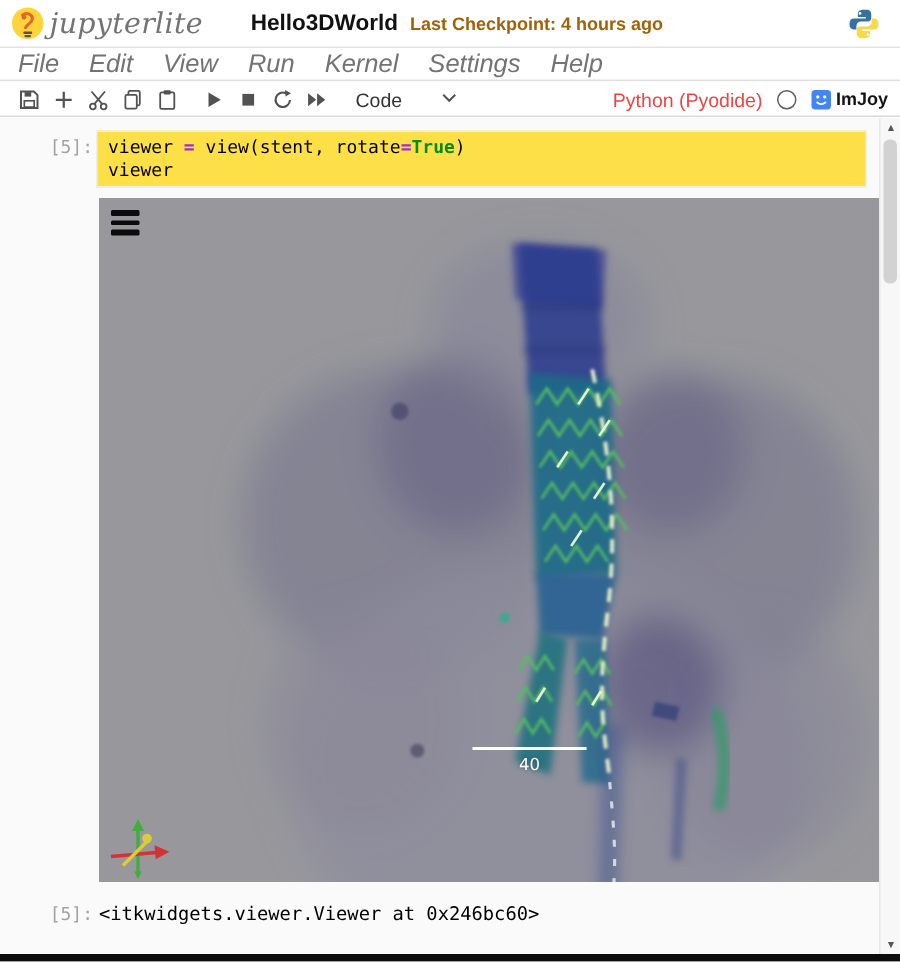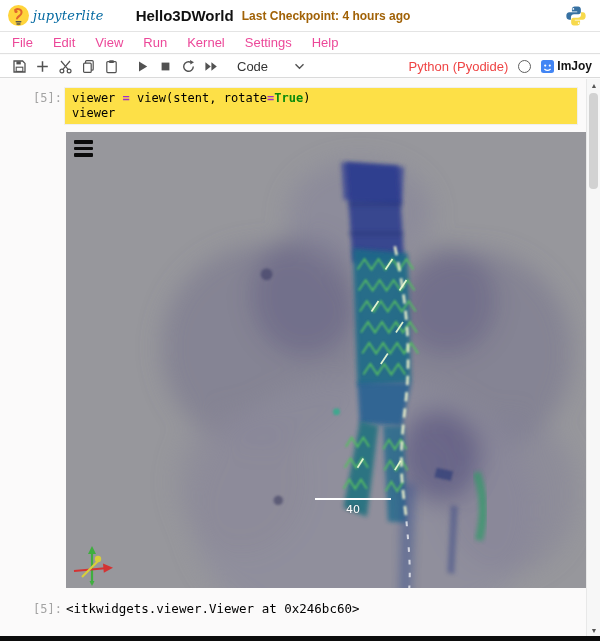--- a/index.html
+++ b/index.html
@@ -7,30 +7,30 @@
   body { font-family: "Liberation Sans", sans-serif; background: #fff; position: relative; }
 
   .screen { position: absolute; inset: 0; width: 600px; height: 641px; background: #fbfbfb; }
 
   
   .header { position: absolute; top: 0; left: 0; right: 0; height: 32px; background: #fff;
             border-bottom: 1px solid #e4e4e4; display: flex; align-items: center; padding: 0 8px; }
   .jl-logo { display: flex; align-items: center; gap: 4px; margin-right: 8px; }
   .jl-bulb { width: 21px; height: 21px; border-radius: 50%; background: #ffd43b; position: relative; }
   .jl-bulb svg { position: absolute; inset: 0; }
-  .jl-script { font-family: "DejaVu Serif", serif; font-style: italic; font-size: 13px; color: #0369a1; letter-spacing: .2px; }
+  .jl-script { font-family: "DejaVu Serif", serif; font-style: italic; font-size: 19px; color: #737373; letter-spacing: .2px; }
   .nb-title { font-size: 15px; font-weight: bold; color: #111; margin-left: 24px; }
   .nb-checkpoint { font-size: 12px; color: #a16207; margin-left: 8px; font-weight: bold; }
   .header-spacer { flex: 1; }
   .py-logo { width: 24px; height: 22px; margin-right: 4px; }
 
   
   .menubar { position: absolute; top: 32px; left: 0; right: 0; height: 22px; background: #fff;
              border-bottom: 1px solid #e0e0e0; display: flex; align-items: center; padding-left: 2px; }
-  .menu-item { font-size: 13px; color: #ec4899; padding: 0 10px; height: 100%; display: flex; align-items: center; cursor: default; }
+  .menu-item { font-size: 17px; color: #737373; padding: 0 10px; height: 100%; display: flex; align-items: center; cursor: default; font-style: italic; }
 
   
   .toolbar { position: absolute; top: 55px; left: 0; right: 0; height: 23px; background: #fff;
              border-bottom: 1px solid #dadada; display: flex; align-items: center; padding: 0 8px; }
   .tbtn { width: 22px; height: 19px; display: flex; align-items: center; justify-content: center; margin-right: 1px; }
   .tbtn svg { display: block; }
   .tb-gap { width: 8px; }
   .cell-type { display: flex; align-items: center; margin-left: 14px; gap: 26px; }
   .cell-type-label { font-size: 13px; color: #333; }
   .toolbar-spacer { flex: 1; }

